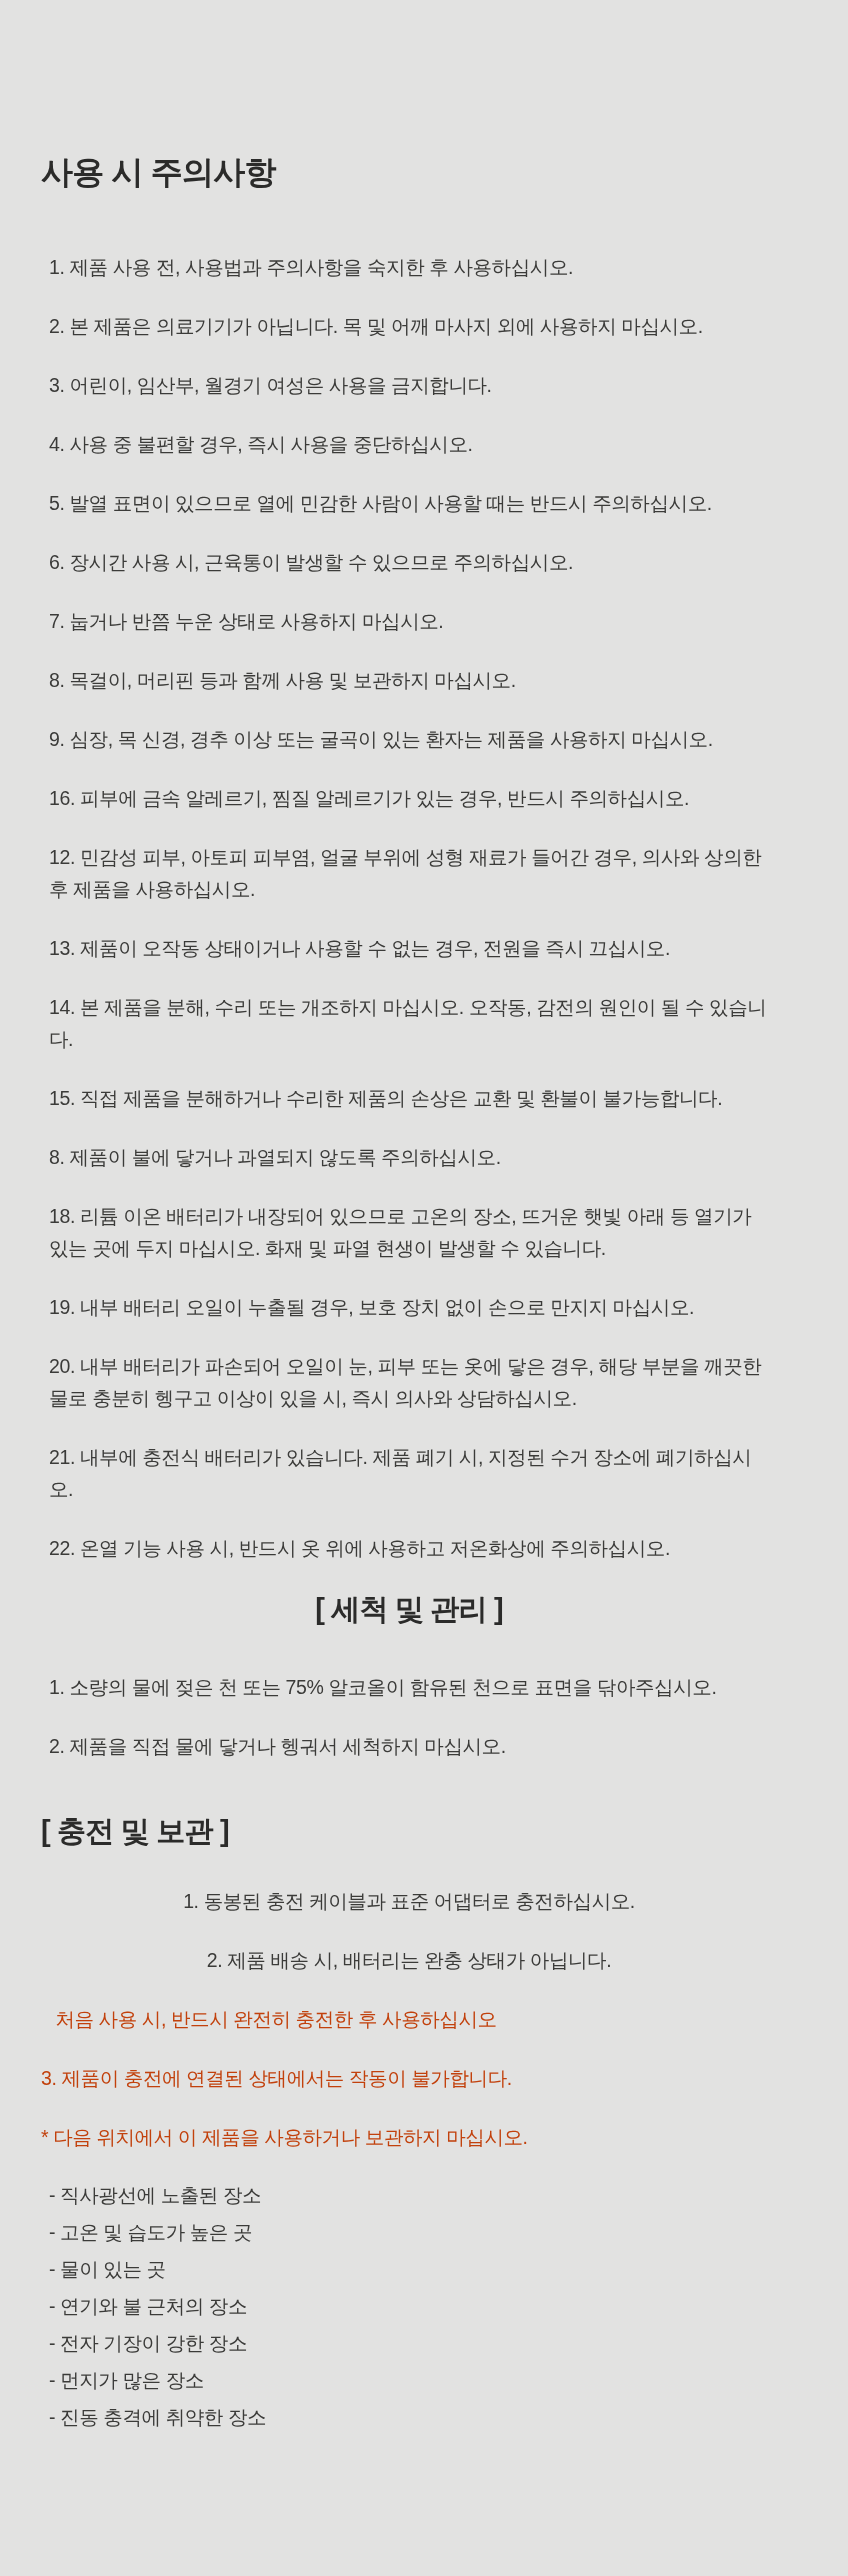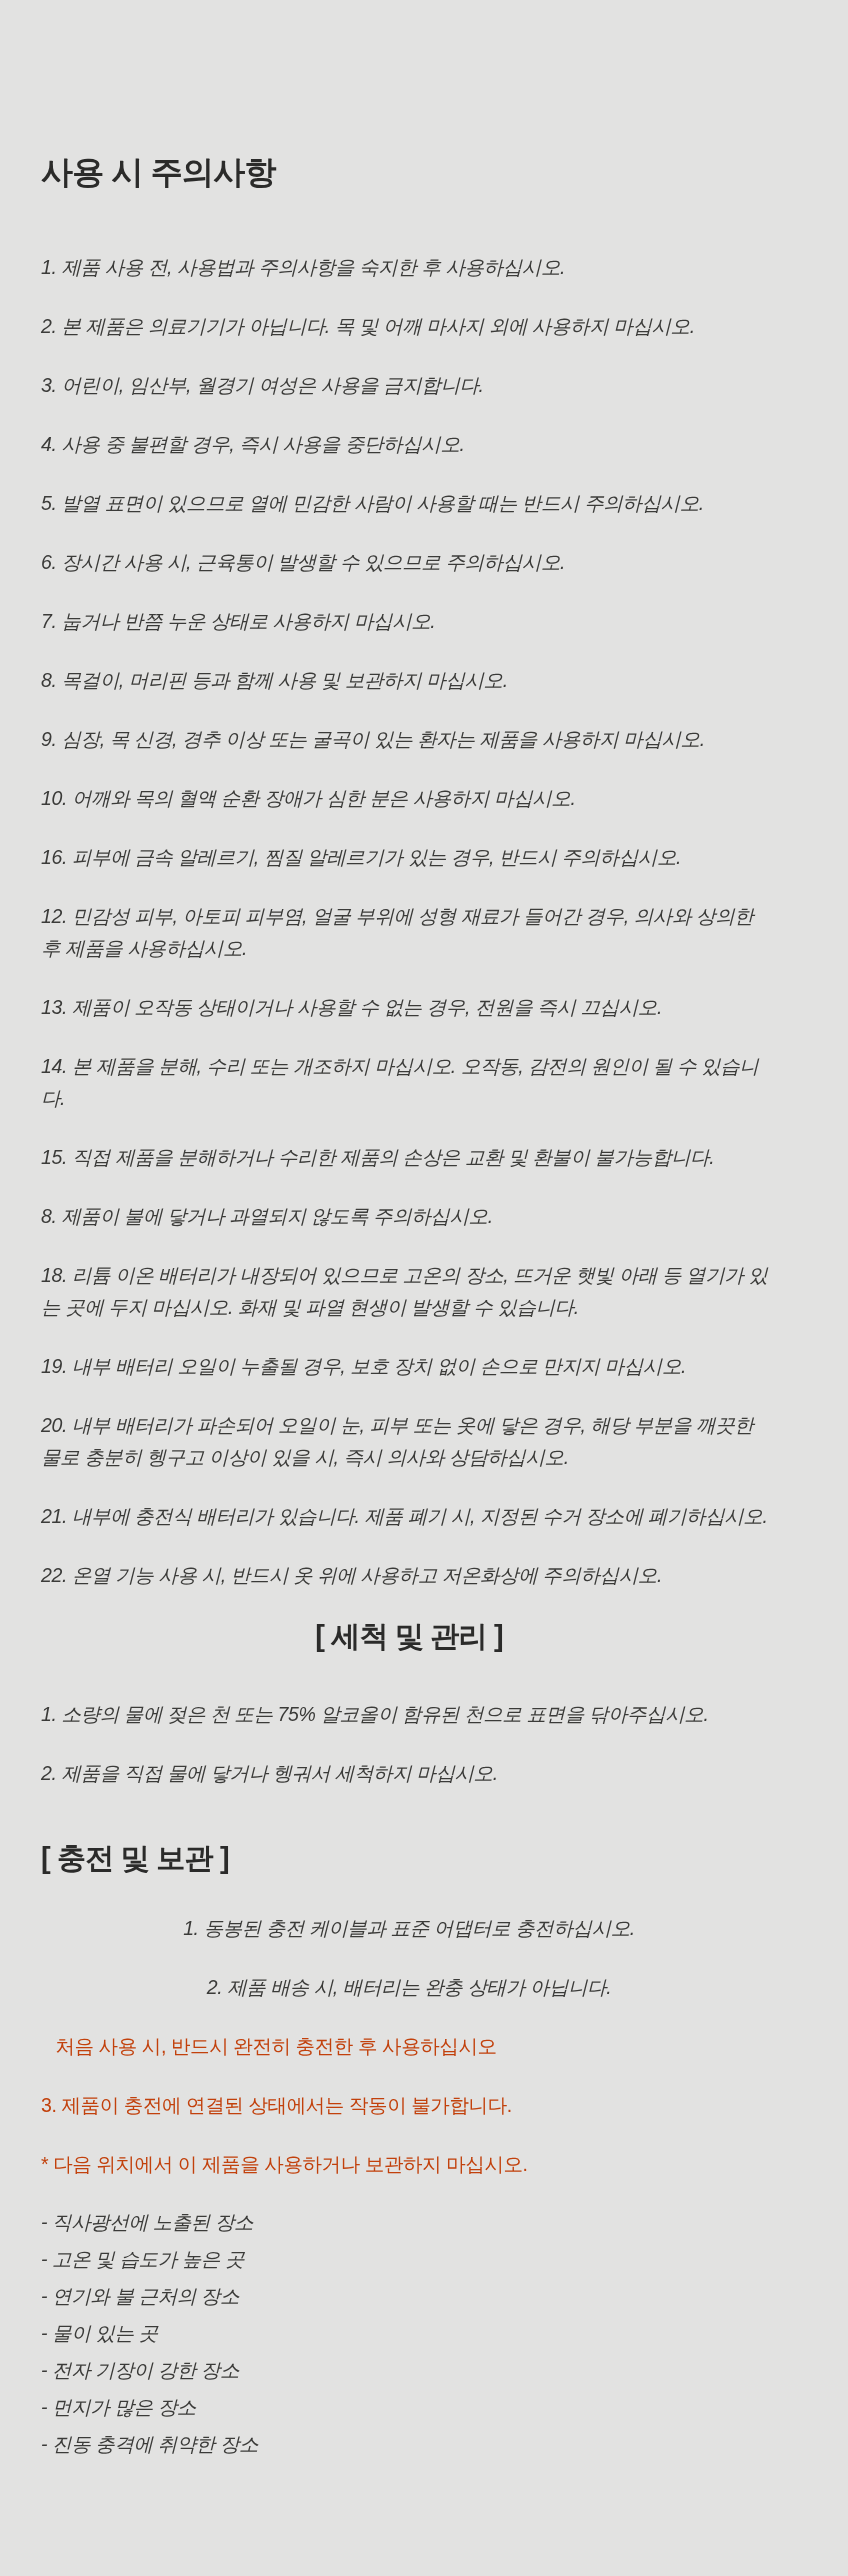--- a/index.html
+++ b/index.html
@@ -19,23 +19,22 @@
   h1.page-title {
     margin: 0;
     font-size: 32px;
     line-height: 39px;
     font-weight: 700;
     color: #2b2b2a;
     letter-spacing: -0.8px;
   }
   ul.plain-list {
     list-style: none;
-    margin: 0;
+    margin: 8px;
     padding: 0;
-    font-style: italic;
   }
   ul.precaution-list { margin-top: 59px; }
   .plain-list li {
     font-size: 19.5px;
     line-height: 32px;
     letter-spacing: -0.4px;
     margin-bottom: 27px;
     color: #3b3b39;
   }
   h2.section-heading {
@@ -74,21 +73,20 @@
 
   <li>1. 제품 사용 전, 사용법과 주의사항을 숙지한 후 사용하십시오.</li>
       <li>2. 본 제품은 의료기기가 아닙니다. 목 및 어깨 마사지 외에 사용하지 마십시오.</li>
       <li>3. 어린이, 임산부, 월경기 여성은 사용을 금지합니다.</li>
       <li>4. 사용 중 불편할 경우, 즉시 사용을 중단하십시오.</li>
       <li>5. 발열 표면이 있으므로 열에 민감한 사람이 사용할 때는 반드시 주의하십시오.</li>
       <li>6. 장시간 사용 시, 근육통이 발생할 수 있으므로 주의하십시오.</li>
       <li>7. 눕거나 반쯤 누운 상태로 사용하지 마십시오.</li>
       <li>8. 목걸이, 머리핀 등과 함께 사용 및 보관하지 마십시오.</li>
       <li>9. 심장, 목 신경, 경추 이상 또는 굴곡이 있는 환자는 제품을 사용하지 마십시오.</li>
-      <li>10. 어깨와 목의 혈액 순환 장애가 심한 분은 사용하지 마십시오.</li>
       <li>16. 피부에 금속 알레르기, 찜질 알레르기가 있는 경우, 반드시 주의하십시오.</li>
       <li>12. 민감성 피부, 아토피 피부염, 얼굴 부위에 성형 재료가 들어간 경우, 의사와 상의한 후 제품을 사용하십시오.</li>
       <li>13. 제품이 오작동 상태이거나 사용할 수 없는 경우, 전원을 즉시 끄십시오.</li>
       <li>14. 본 제품을 분해, 수리 또는 개조하지 마십시오. 오작동, 감전의 원인이 될 수 있습니다.</li>
       <li>15. 직접 제품을 분해하거나 수리한 제품의 손상은 교환 및 환불이 불가능합니다.</li>
       <li>8. 제품이 불에 닿거나 과열되지 않도록 주의하십시오.</li>
       <li>18. 리튬 이온 배터리가 내장되어 있으므로 고온의 장소, 뜨거운 햇빛 아래 등 열기가 있는 곳에 두지 마십시오. 화재 및 파열 현생이 발생할 수 있습니다.</li>
       <li>19. 내부 배터리 오일이 누출될 경우, 보호 장치 없이 손으로 만지지 마십시오.</li>
       <li>20. 내부 배터리가 파손되어 오일이 눈, 피부 또는 옷에 닿은 경우, 해당 부분을 깨끗한 물로 충분히 헹구고 이상이 있을 시, 즉시 의사와 상담하십시오.</li>
       <li>21. 내부에 충전식 배터리가 있습니다. 제품 폐기 시, 지정된 수거 장소에 폐기하십시오.</li>
@@ -114,21 +112,21 @@
   <p class="body-line first-use-note">처음 사용 시, 반드시 완전히 충전한 후 사용하십시오</p>
 
   <p class="body-line charging-item3">3. 제품이 충전에 연결된 상태에서는 작동이 불가합니다.</p>
 
   <p class="body-line storage-warning">* 다음 위치에서 이 제품을 사용하거나 보관하지 마십시오.</p>
 
   <ul class="plain-list location-list">
 
   <li>- 직사광선에 노출된 장소</li>
       <li>- 고온 및 습도가 높은 곳</li>
+      <li>- 물이 있는 곳</li>
       <li>- 연기와 불 근처의 장소</li>
-      <li>- 물이 있는 곳</li>
       <li>- 전자 기장이 강한 장소</li>
       <li>- 먼지가 많은 장소</li>
       <li>- 진동 충격에 취약한 장소</li>
     </ul>
 
 </div>
 
 
 </body></html>

